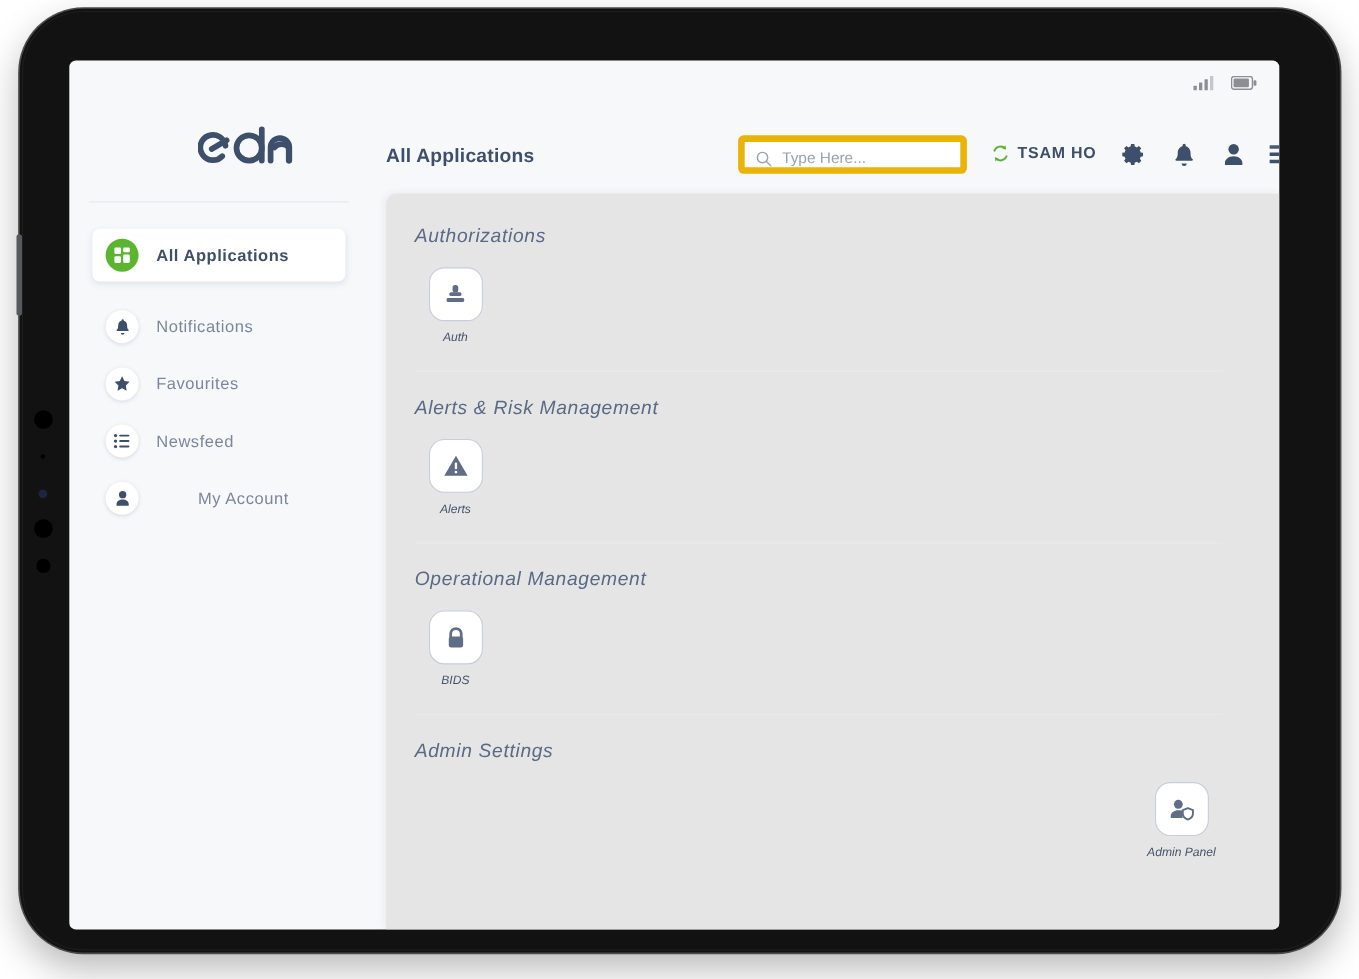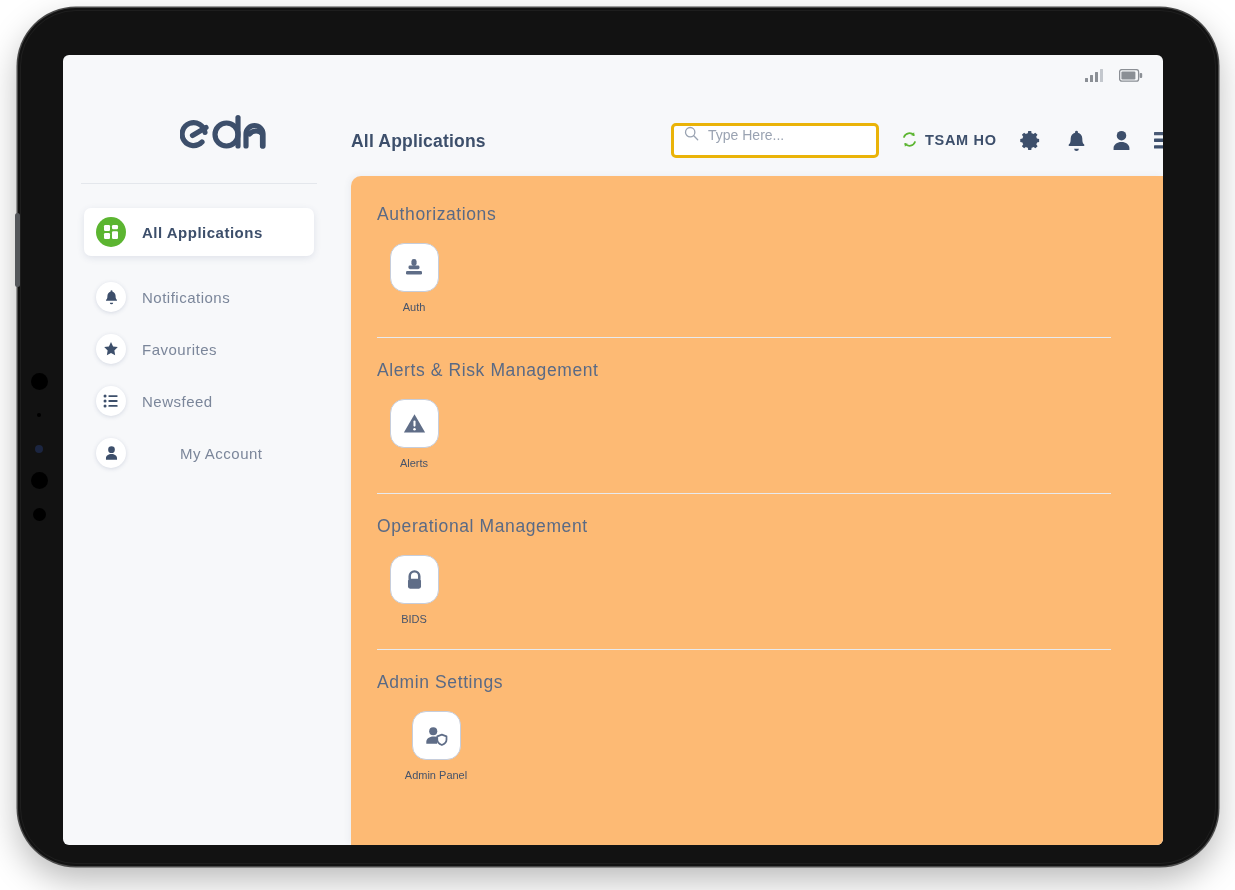--- a/index.html
+++ b/index.html
@@ -98,24 +98,24 @@
     color: #3d4f6b;
     letter-spacing: 0.2px;
   }
   #search-box {
     position: absolute;
     left: 608px;
     top: 28px;
     width: 208px;
     height: 35px;
     background: #ffffff;
-    border: 3px solid #eab308;
+    border: 6px solid #eab308;
     border-radius: 5px;
     display: flex;
-    align-items: flex-start;
+    align-items: flex-end;
     box-sizing: border-box;
     padding: 0 10px;
   }
   #search-input {
     border: none;
     outline: none;
     background: transparent;
     font-family: "Liberation Sans", sans-serif;
     font-size: 14px;
     color: #5c6a80;
@@ -202,24 +202,25 @@
   }
   .nav-item.active .nav-label { color: #3d4f6b; font-weight: 700; }
 
   
   #content-panel {
     position: absolute;
     left: 288px;
     top: 121px;
     right: 0;
     bottom: 0;
-    background: #fdba74;
+    background: #e5e5e5;
     border-top-left-radius: 10px;
     box-shadow: -2px -1px 6px rgba(70,90,120,0.06);
     overflow: hidden;
+    font-style: italic;
   }
   #content-inner { padding: 28px 52px 0 26px; }
   .section { position: relative; }
   .section-title {
     font-size: 17.5px;
     color: #5a6a85;
     letter-spacing: 0.6px;
     margin-bottom: 18px;
   }
   .tile-row { display: flex; gap: 25px; }
@@ -466,21 +467,21 @@
             </div>
 
 
           </div>
         </div>
 
         <div class="section-divider"></div>
 
         <div class="section">
           <div class="section-title">Admin Settings</div>
-          <div class="tile-row" style="padding-left:22px;">
+          <div class="tile-row" style="padding-left:22px;justify-content:flex-end;">
             <div class="tile">
               <div class="tile-box">
                 <svg width="25" height="24" viewBox="0 0 26 24" class="app-fill">
                   <circle cx="9.6" cy="7" r="4.2"></circle>
                   <path d="M9.6 12.6c-4 0-7.2 2.4-7.2 5.4V20h11.2v-7.1a13 13 0 0 0-4-0.3z"></path>
                   <path d="M18.6 10.6 L23.4 12.4 V16 c0 2.6-2.1 4.4-4.8 5.4-2.7-1-4.8-2.8-4.8-5.4v-3.6z" fill="none" stroke="#5f6d87" stroke-width="1.8" stroke-linejoin="round"></path>
                 </svg>
               </div>
               <div class="tile-label">Admin Panel</div>
             </div>

